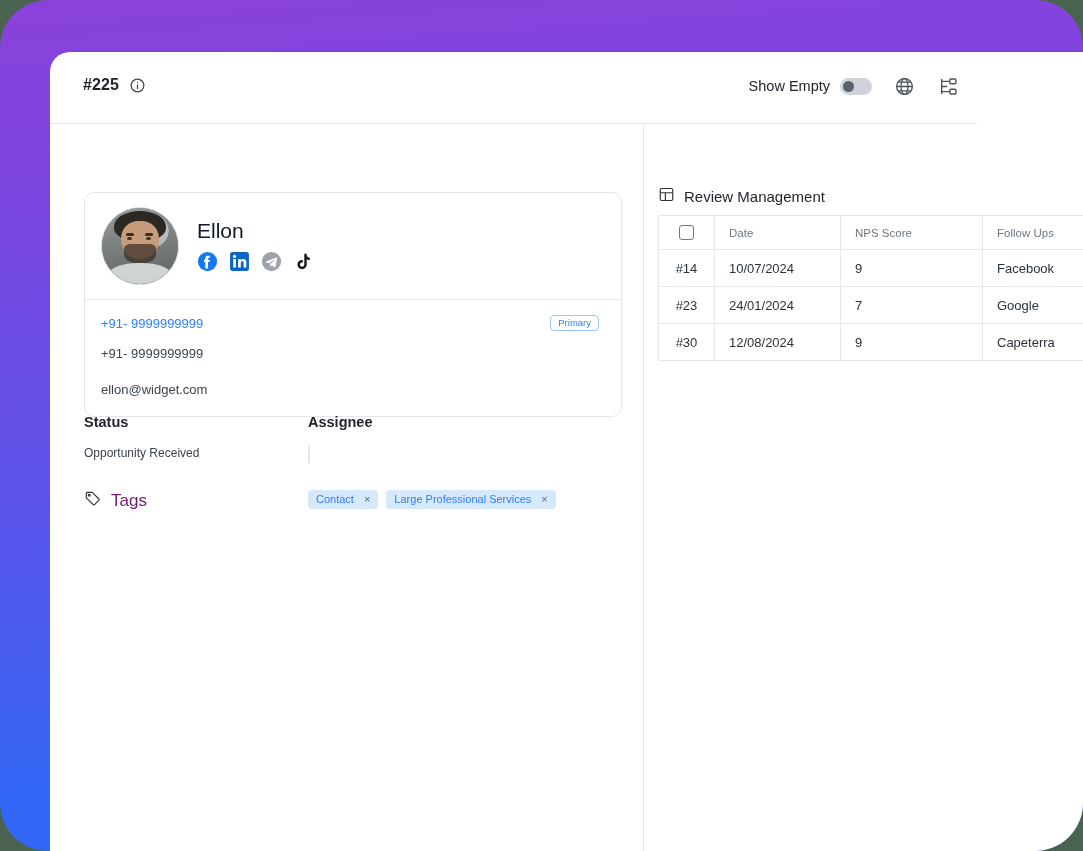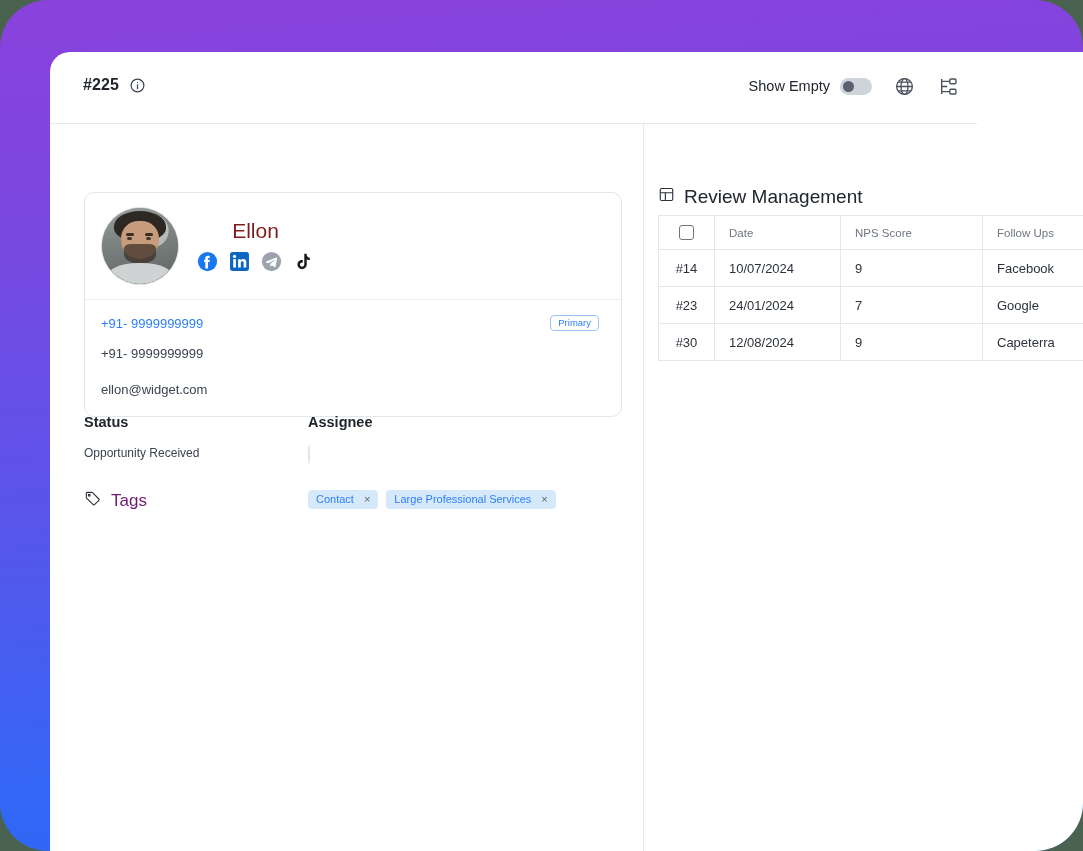--- a/index.html
+++ b/index.html
@@ -171,23 +171,22 @@
   .avatar .a-body {
     position:absolute; left:6%; top:72%;
     width:88%; height:40%;
     border-radius: 46% 46% 0 0;
     background:#cfd3d4;
   }
 
   .head-meta { display: flex; flex-direction: column; gap: 10px; }
   .person-name {
     font-size: 21px;
-    color: #7f1d1d;
+    color: #0f172a;
     line-height: 1;
-    text-align: center;
   }
   .socials { display: flex; align-items: center; gap: 11px; }
   .social { width: 21px; height: 21px; cursor: pointer; display:block; }
 
   .crow {
     display: flex;
     align-items: flex-start;
     padding: 0 16px;
     min-height: 32px;
   }
@@ -271,21 +270,21 @@
   .lead-value { font-size: 12px; color: #3c4350; }
   .row-gap-1 { margin-top: 16px; }
   .row-gap-2 { margin-top: 26px; }
   .row-gap-3 { margin-top: 26px; }
 
   
   .rm-title {
     position: absolute;
     left: 13px; top: 62px;
     display: flex; align-items: center; gap: 9px;
-    font-size: 19px;
+    font-size: 15px;
     color: #21262e;
   }
   .rm-table-wrap {
     position: absolute;
     left: 13px; top: 91px;
     width: 540px;
   }
   table.rm {
     border-collapse: collapse;
     table-layout: fixed;

